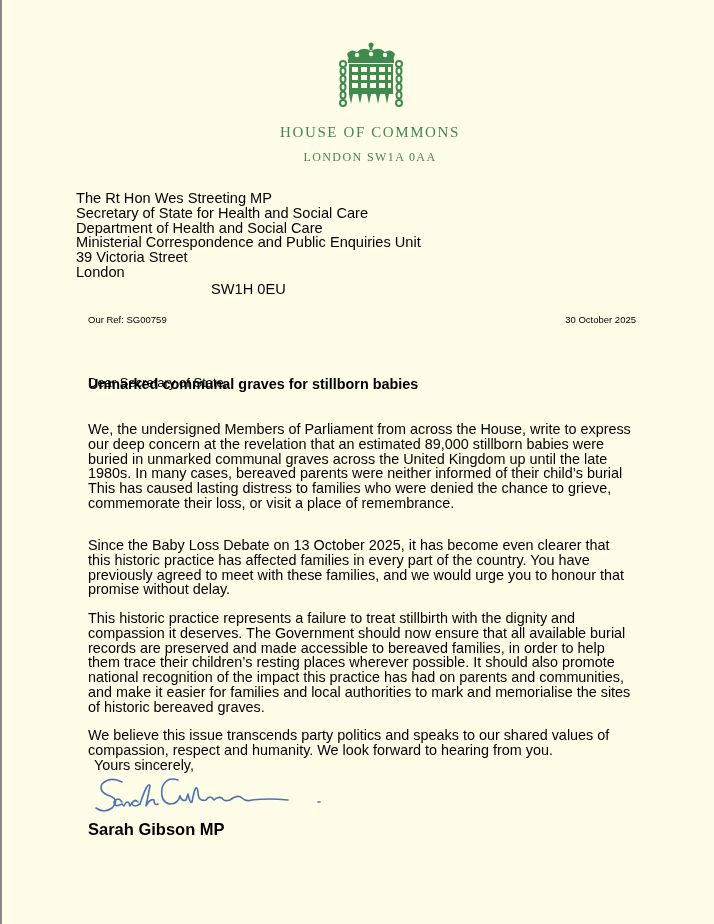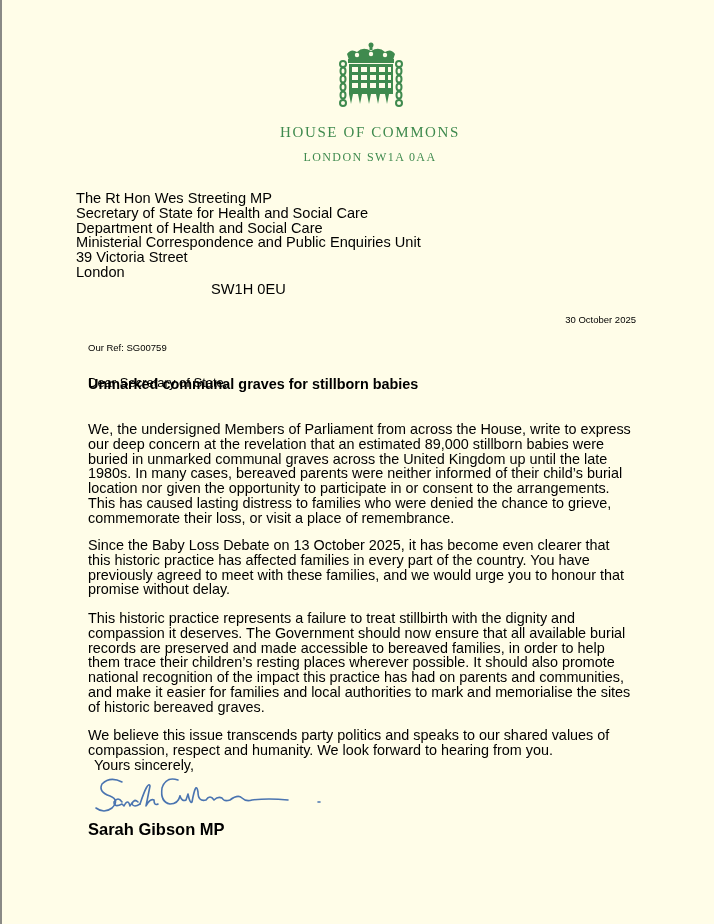--- a/index.html
+++ b/index.html
@@ -32,21 +32,21 @@
     color: #3f8a4e;
     font-size: 12px; letter-spacing: 1.4px;
   }
   .recipient {
     position: absolute; left: 76px; top: 191px;
     font-size: 14.6px; line-height: 14.8px;
   }
   .recipient div { white-space: nowrap; }
   .recipient .postcode { margin-top: 2px; text-align: center; }
   .ref {
-    position: absolute; left: 88px; top: 314px; font-size: 9.5px; margin-top: 28px;
+    position: absolute; left: 88px; top: 314px; font-size: 9.5px;
   }
   .date {
     position: absolute; right: 78px; top: 314px; font-size: 9.5px;
   }
   .salutation {
     position: absolute; left: 88px; top: 347px; font-size: 13px; margin-top: 28px;
   }
   .subject {
     position: absolute; left: 88px; top: 376px; font-size: 14.4px; font-weight: bold;
   }
@@ -149,21 +149,20 @@
 <div class="date">30 October 2025</div>
 
 <div class="salutation">Dear Secretary of State,</div>
 <div class="subject">Unmarked communal graves for stillborn babies</div>
 
 <div class="para p1">
   <div>We, the undersigned Members of Parliament from across the House, write to express</div>
   <div>our deep concern at the revelation that an estimated 89,000 stillborn babies were</div>
   <div>buried in unmarked communal graves across the United Kingdom up until the late</div>
   <div>1980s. In many cases, bereaved parents were neither informed of their child’s burial</div>
-  <div>location nor given the opportunity to participate in or consent to the arrangements.</div>
   <div>This has caused lasting distress to families who were denied the chance to grieve,</div>
   <div>commemorate their loss, or visit a place of remembrance.</div>
 </div>
 
 <div class="para p2">
   <div>Since the Baby Loss Debate on 13 October 2025, it has become even clearer that</div>
   <div>this historic practice has affected families in every part of the country. You have</div>
   <div>previously agreed to meet with these families, and we would urge you to honour that</div>
   <div>promise without delay.</div>
 </div>

